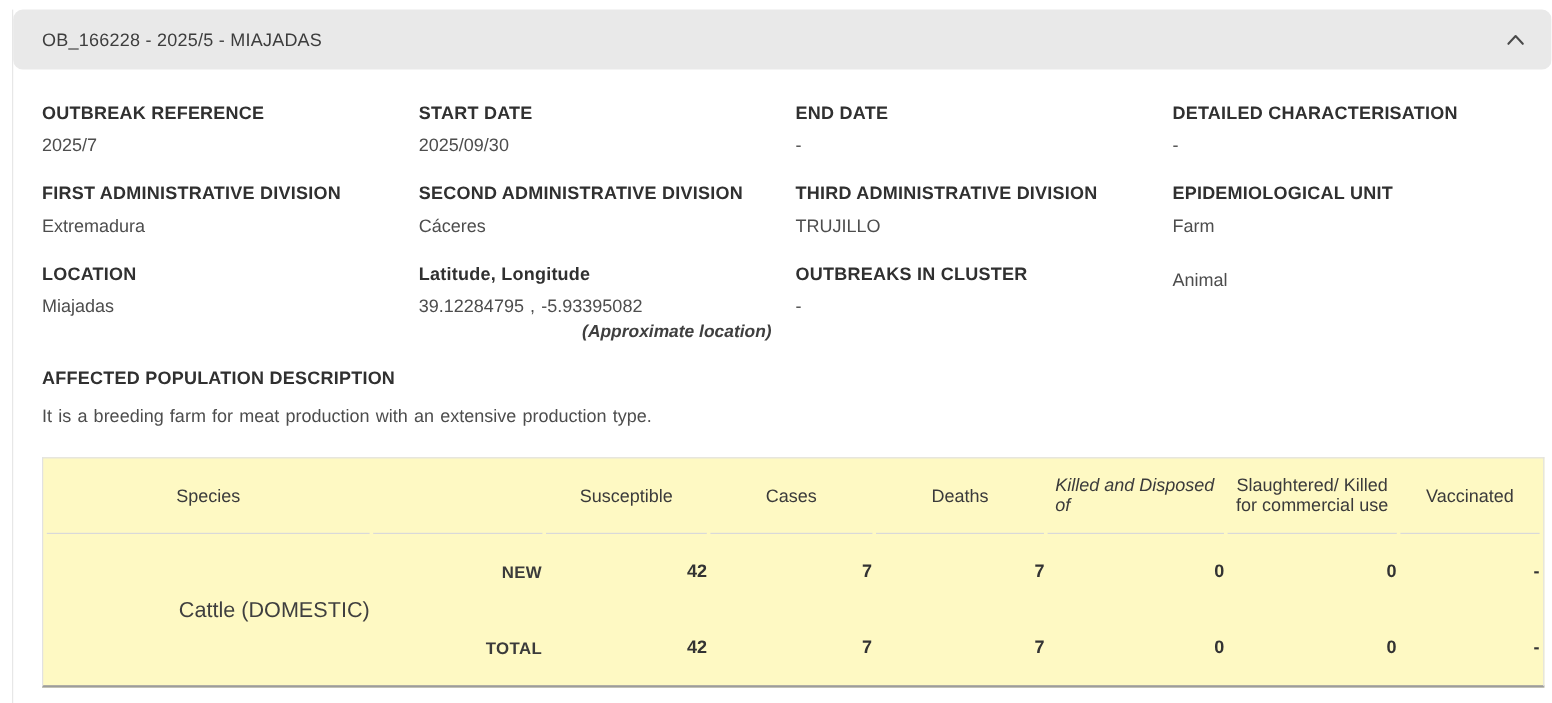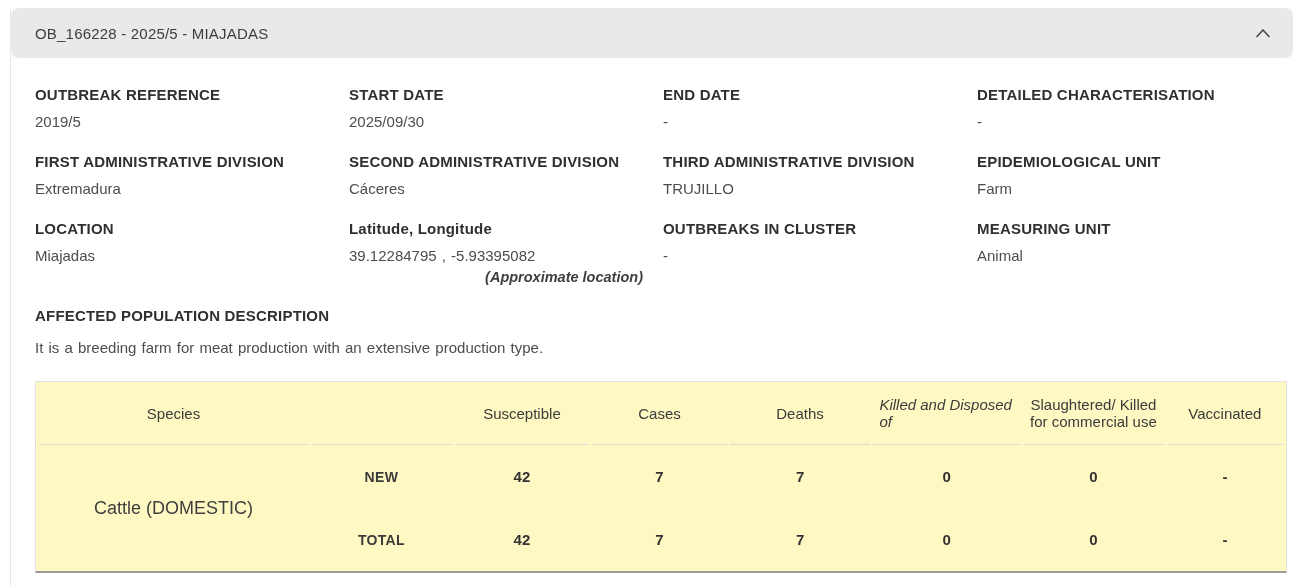--- a/index.html
+++ b/index.html
@@ -88,21 +88,21 @@
     color: #3b3b3b;
     text-align: center;
     vertical-align: middle;
     border-bottom: 1px solid #d9d9d9;
     padding: 0 4px;
   }
   thead th.th-killed { text-align: left; padding-left: 6px; font-style: italic; }
   tbody td {
     height: 63px;
     font-size: 15px;
-    text-align: center;
+    text-align: right;
     vertical-align: middle;
     color: #3b3b3b;
   }
   td.species-cell { font-size: 18px; color: #3f3f3f; }
   td.subrow-label { font-weight: 700; font-size: 14px; letter-spacing: 0.3px; color: #3b3b3b; }
   td.num { font-weight: 700; font-size: 15px; color: #333333; }
 
   col.c-species     { width: 22%;   }
   col.c-sub         { width: 11.5%; }
   col.c-susceptible { width: 11%;   }
@@ -123,21 +123,21 @@
       <polyline points="2,9.5 8,3 14,9.5" fill="none" stroke="#4a4a4a" stroke-width="1.7" stroke-linecap="round" stroke-linejoin="round"></polyline>
     </svg>
   </div>
 
   <div class="body">
 
     <div class="fields-grid">
 
       <div class="field">
         <div class="field-label">OUTBREAK REFERENCE</div>
-        <div class="field-value">2019/5</div>
+        <div class="field-value">2025/7</div>
       </div>
       <div class="field">
         <div class="field-label">START DATE</div>
         <div class="field-value">2025/09/30</div>
       </div>
       <div class="field">
         <div class="field-label">END DATE</div>
         <div class="field-value">-</div>
       </div>
       <div class="field">
@@ -169,21 +169,20 @@
       <div class="field">
         <div class="field-label">Latitude, Longitude</div>
         <div class="field-value">39.12284795 , -5.93395082</div>
         <div class="field-note">(Approximate location)</div>
       </div>
       <div class="field">
         <div class="field-label">OUTBREAKS IN CLUSTER</div>
         <div class="field-value">-</div>
       </div>
       <div class="field">
-        <div class="field-label">MEASURING UNIT</div>
         <div class="field-value">Animal</div>
       </div>
 
       <div class="field field-wide">
         <div class="field-label">AFFECTED POPULATION DESCRIPTION</div>
         <div class="field-value">It is a breeding farm for meat production with an extensive production type.</div>
       </div>
 
     </div>
 

